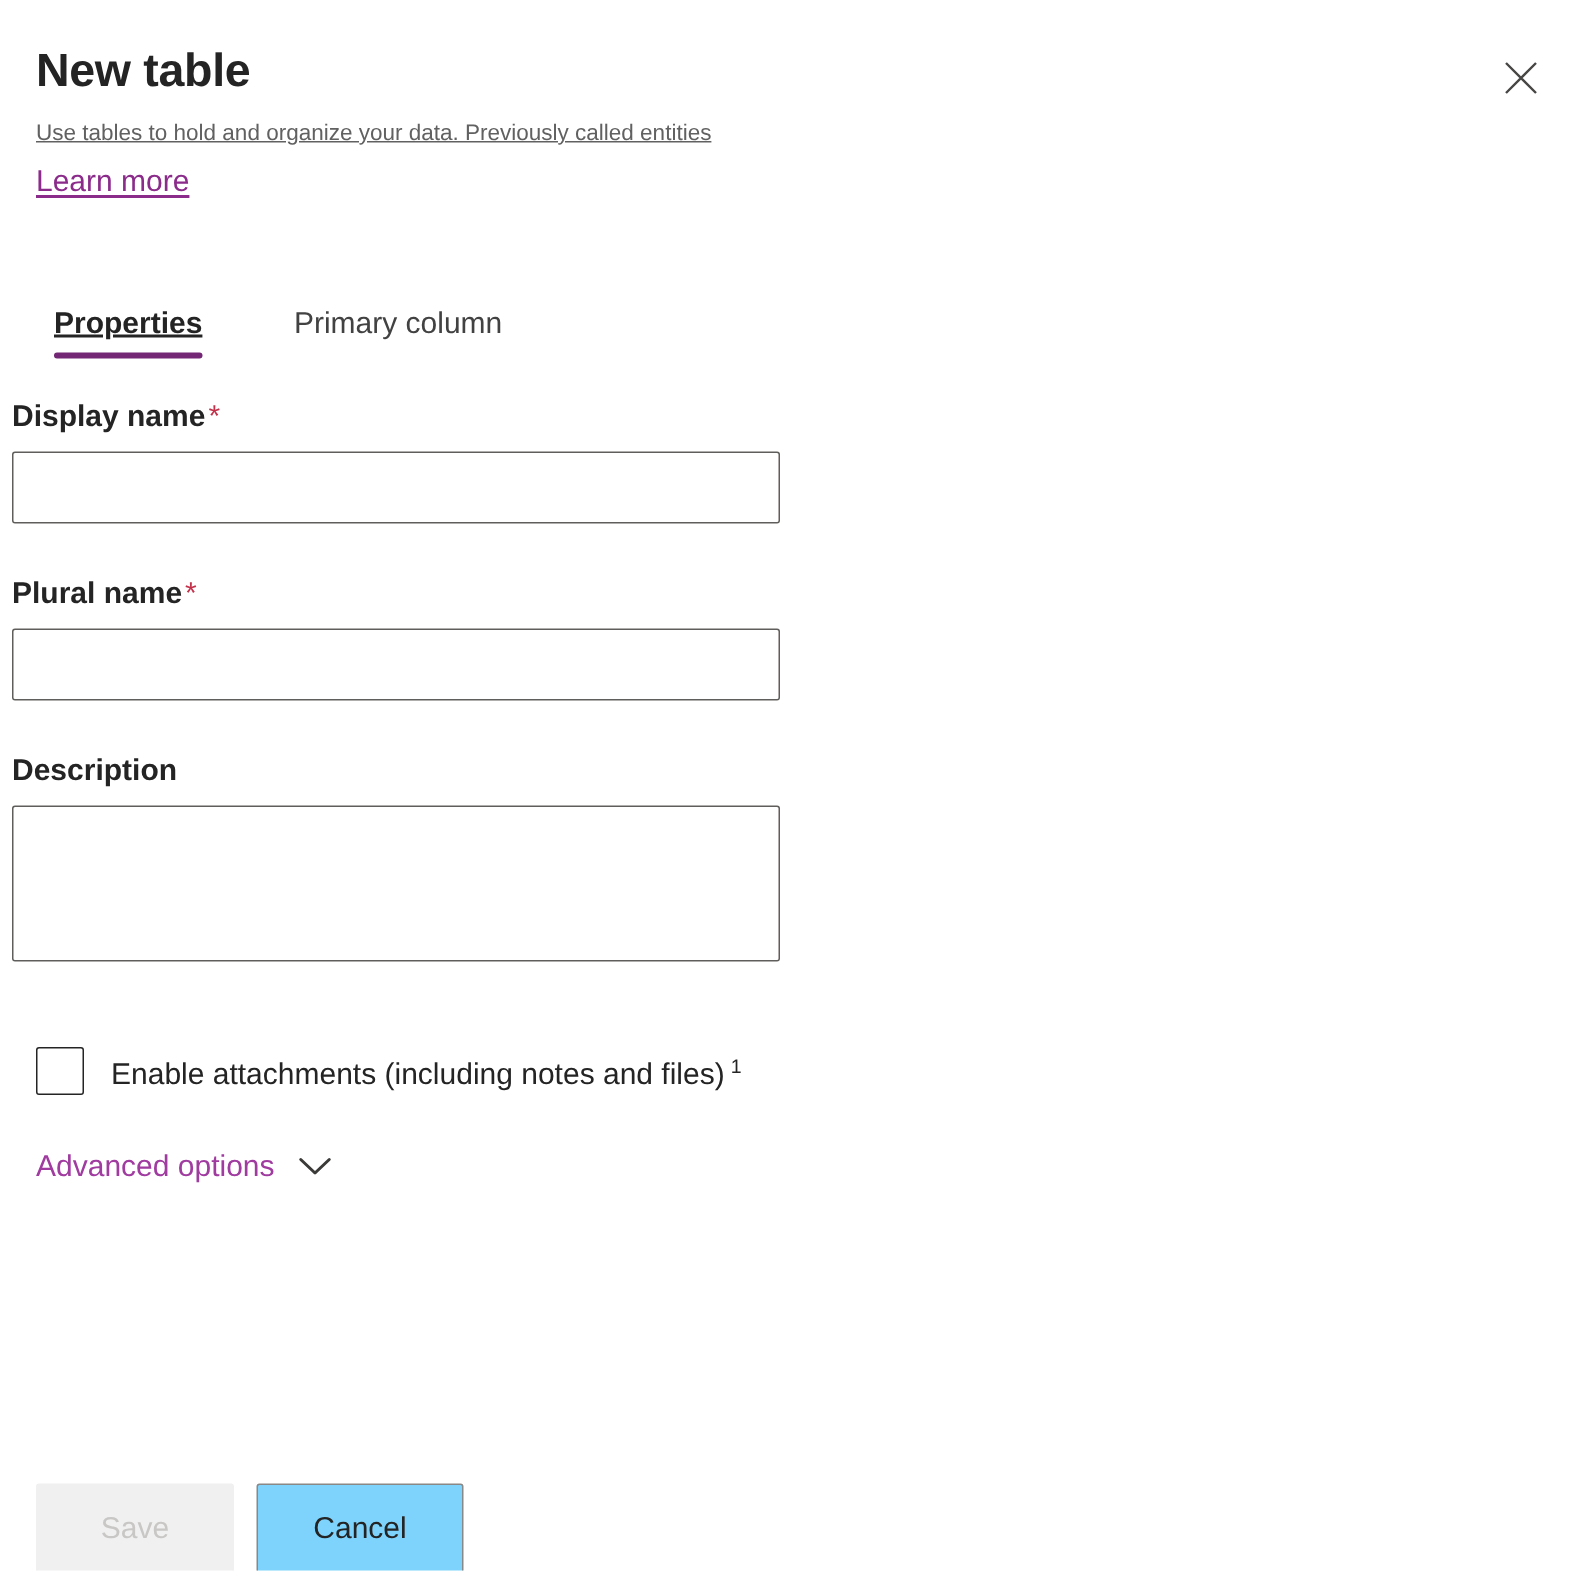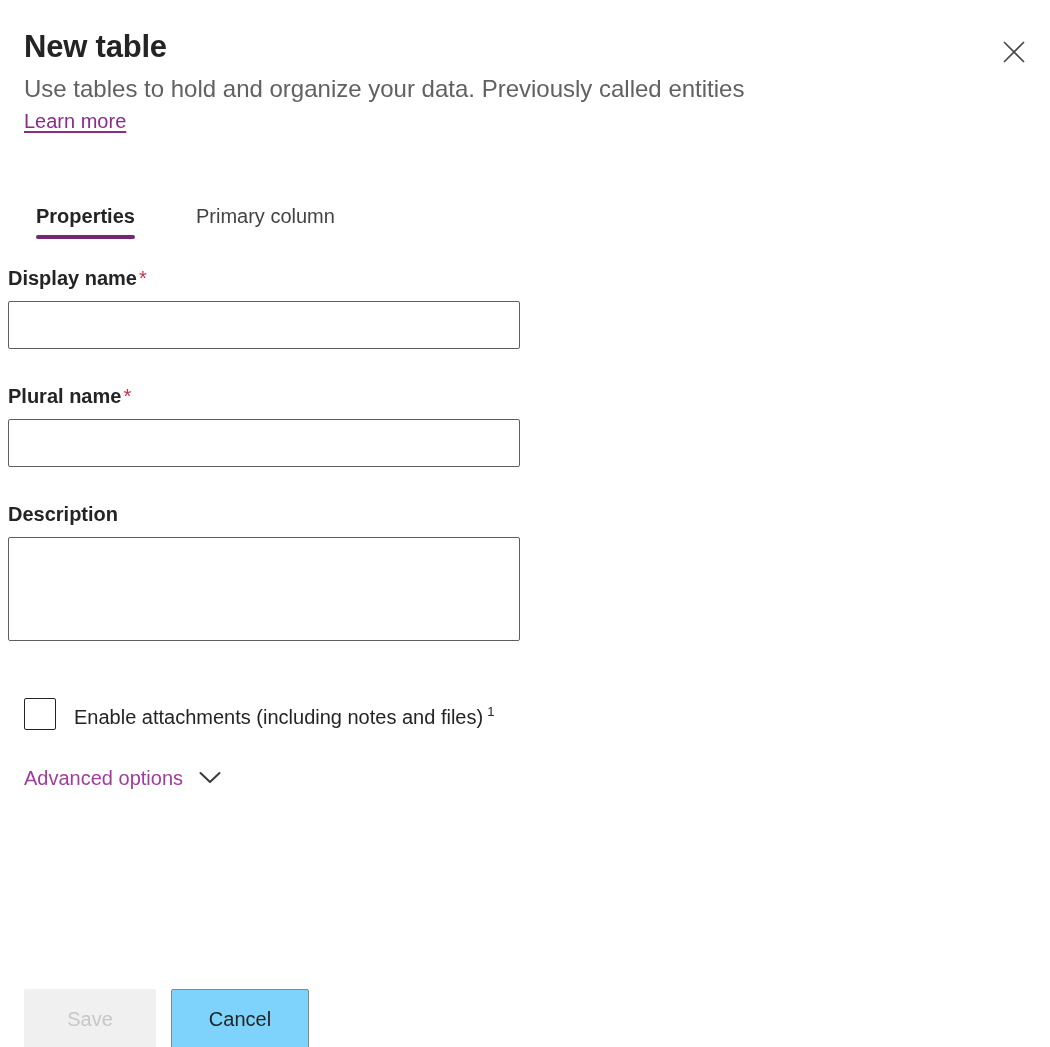--- a/index.html
+++ b/index.html
@@ -32,25 +32,26 @@
   }
   .title {
     font-size: 31px;
     font-weight: bold;
     line-height: 38px;
     color: #242424;
     letter-spacing: -0.2px;
     margin: 0;
   }
   .subtitle {
-    font-size: 24px;
+    font-size: 15px;
     line-height: 28px;
     color: #616161;
     margin: 9px 0 0 0;
     font-weight: normal;
+    text-decoration: underline;
   }
   .learn-more {
     display: inline-block;
     font-size: 20px;
     line-height: 28px;
     color: #8B2C8B;
     text-decoration: underline;
     text-underline-offset: 3px;
     margin-top: 4px;
     cursor: pointer;
@@ -88,20 +89,21 @@
     padding: 6px 12px 10px 12px;
     cursor: pointer;
     white-space: nowrap;
     background: none;
     border: none;
     font-family: inherit;
   }
   .tab.active {
     font-weight: bold;
     color: #242424;
+    text-decoration: underline;
   }
   .tab.active::after {
     content: "";
     position: absolute;
     left: 12px;
     right: 12px;
     bottom: 0;
     height: 4px;
     background: #742774;
     border-radius: 2px;

